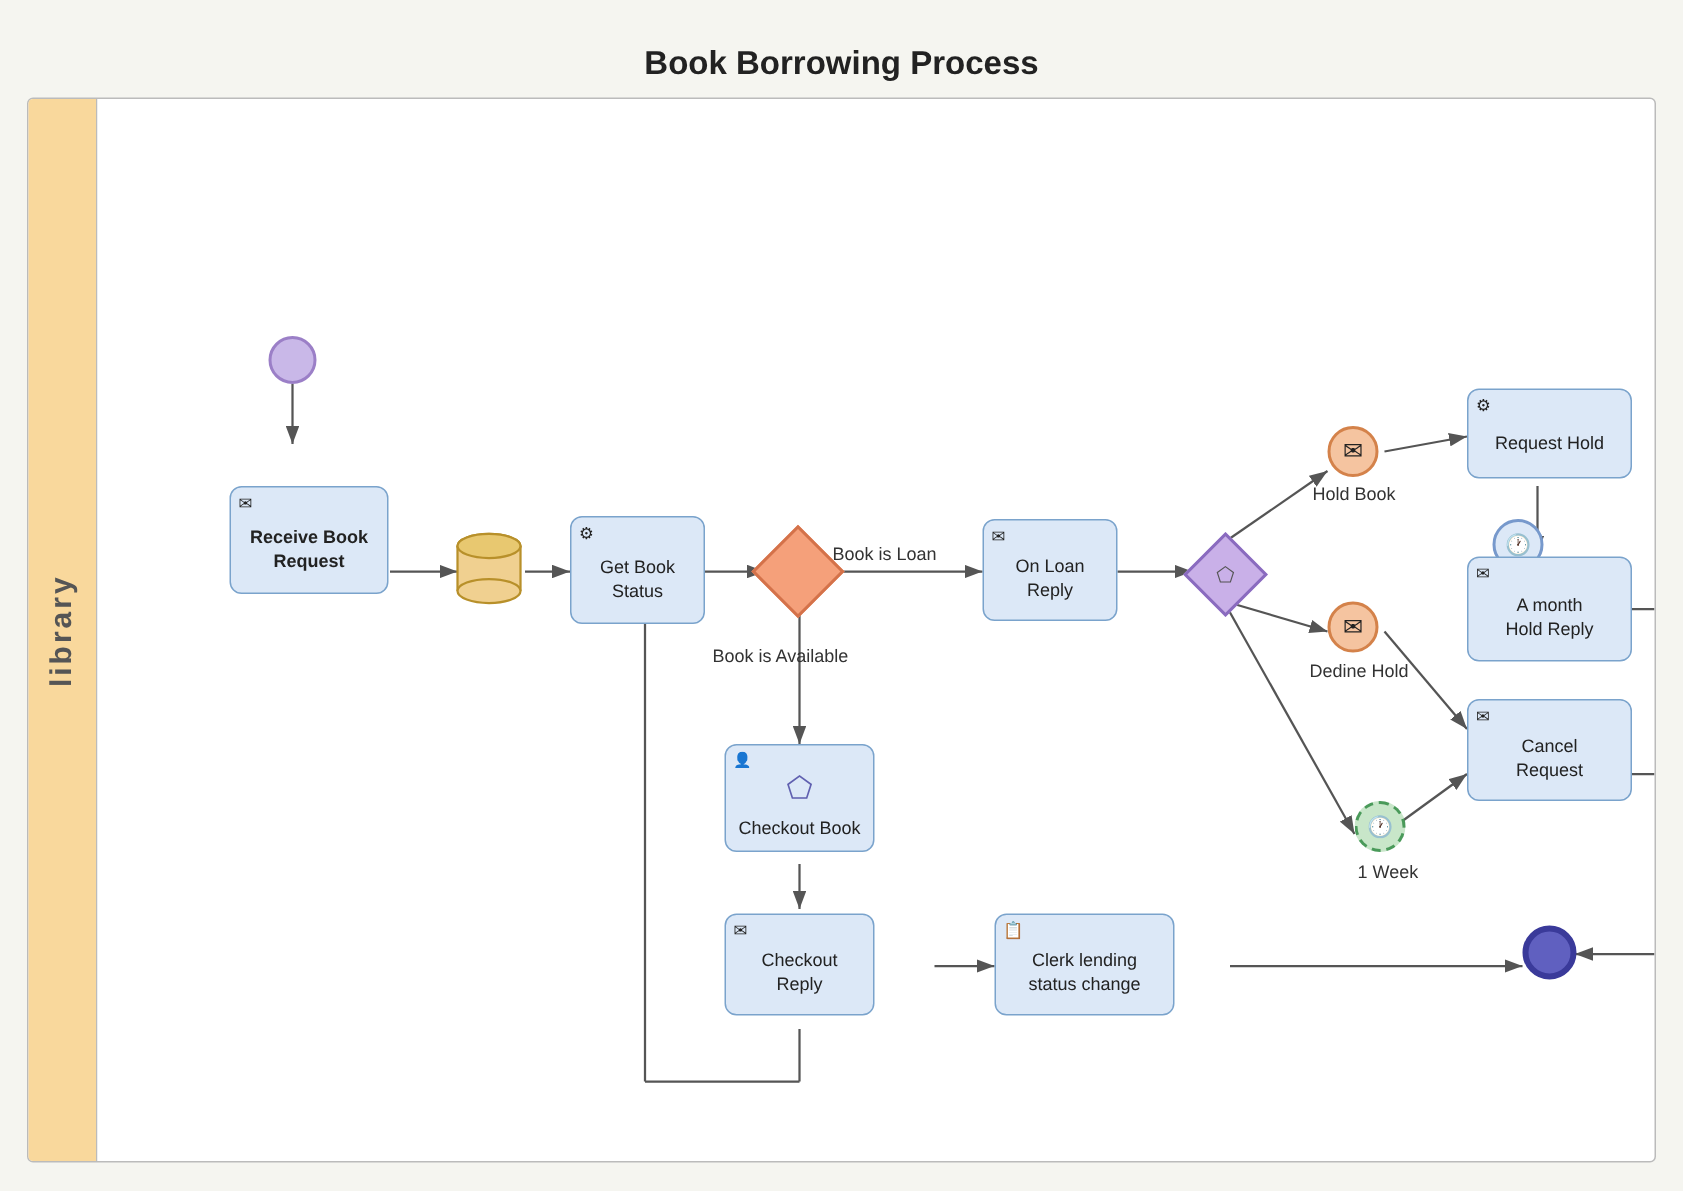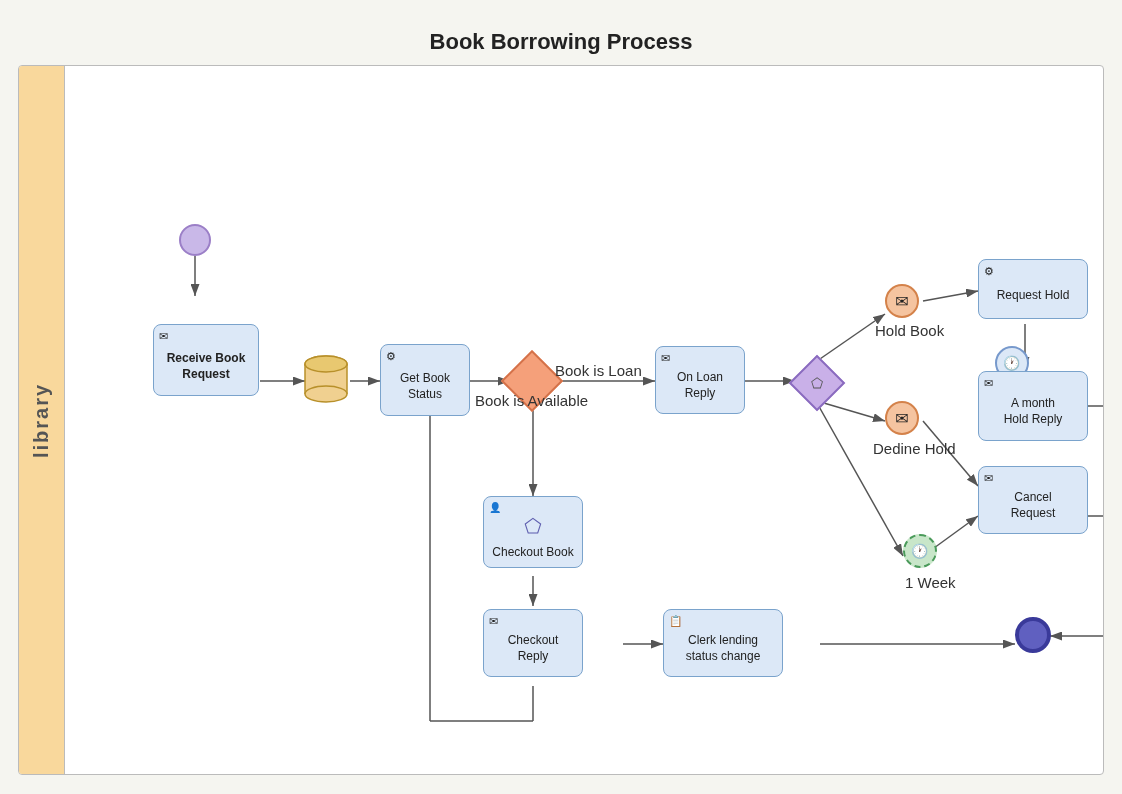--- a/index.html
+++ b/index.html
@@ -124,21 +124,21 @@
     
     .arrows-svg {
       position: absolute;
       top: 0; left: 0;
       width: 100%;
       height: 100%;
       pointer-events: none;
     }
     .node-label {
       position: absolute;
-      font-size: 15px;
+      font-size: 12px;
       color: #333;
       text-align: center;
       line-height: 1.2;
       pointer-events: none;
     }
   </style>
 </head>
 <body>
 
 <div class="page-title">Book Borrowing Process</div>
@@ -225,21 +225,21 @@
       <span style="white-space:pre-line;">Get Book
 Status</span>
     </div>
 
     <div class="bpmn-node" style="left:445px; top:293px; width:44px; height:44px;">
       <div class="gateway-diamond"></div>
     </div>
 
     <div class="node-label" style="left:490px; top:296px;">Book is Loan</div>
 
-    <div class="node-label" style="left:410px; top:326px;">Book is Available</div>
+    <div class="node-label" style="left:410px; top:364px;">Book is Available</div>
 
     <div class="bpmn-node task-box" style="left:590px; top:280px; width:90px; height:68px; padding-top:16px;">
       <span class="task-icon">✉</span>
       <span>On Loan Reply</span>
     </div>
 
     <div class="bpmn-node" style="left:730px; top:295px; width:44px; height:44px;">
       <div class="gateway-diamond-purple"></div>
 
       <div style="position:absolute; z-index:2; font-size:14px; color:#555;">⬠</div>

